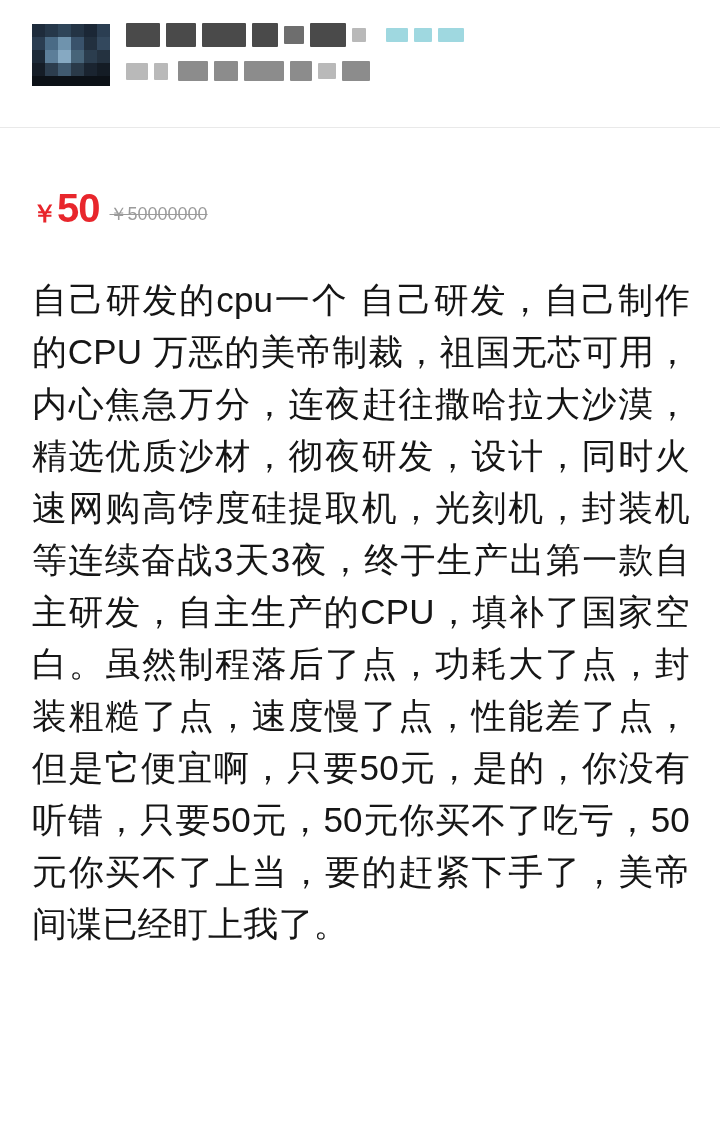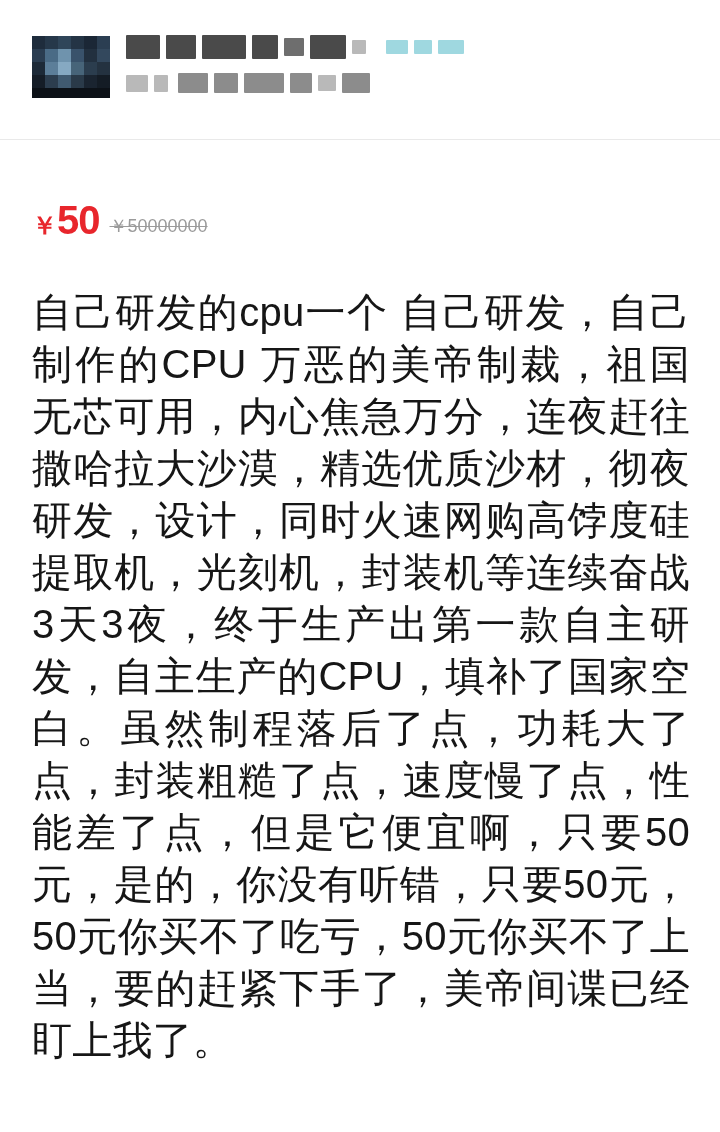--- a/index.html
+++ b/index.html
@@ -14,21 +14,20 @@
     color: #1a1a1a;
     overflow: hidden;
   }
 
   .page {
     width: 720px;
     height: 992px;
     position: relative;
     background: #ffffff;
     box-sizing: border-box;
-    margin-top: 12px;
   }
 
   
   .header {
     position: relative;
     height: 128px;
     border-bottom: 1px solid #e9e9e9;
     box-sizing: border-box;
     padding: 18px 32px 0 32px;
     display: flex;
@@ -110,21 +109,21 @@
     color: #9b9b9b;
     font-size: 18px;
     text-decoration: line-through;
     position: relative;
     top: -2px;
   }
 
   
   .desc {
     padding: 46px 30px 0 32px;
-    font-size: 40px;
+    font-size: 35px;
     line-height: 52px;
     color: #161616;
     letter-spacing: 0.2px;
     text-align: justify;
     word-break: break-word;
     font-family: "Liberation Sans", sans-serif;
   }
 </style>
 </head>
 <body>

